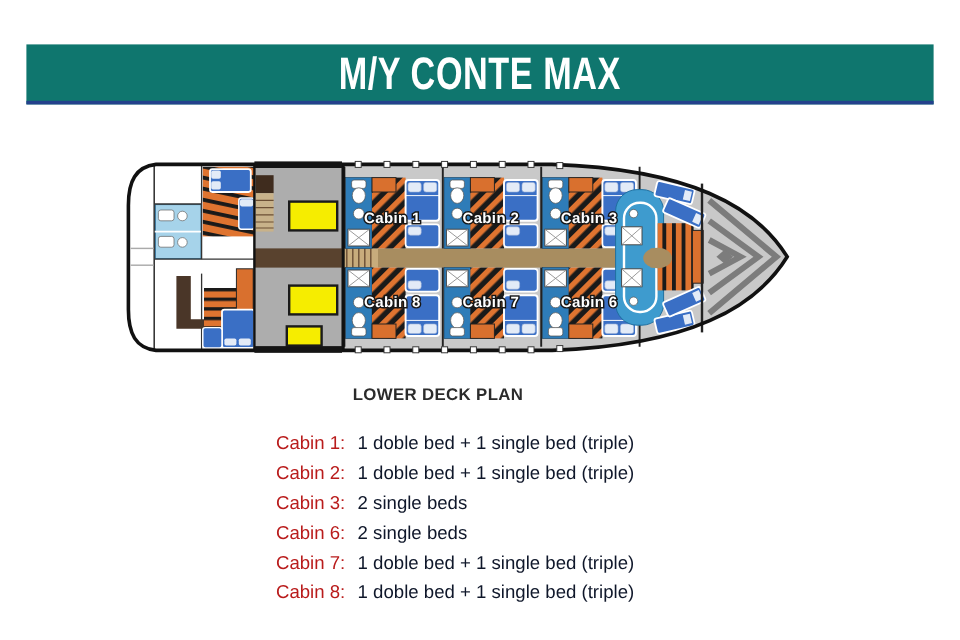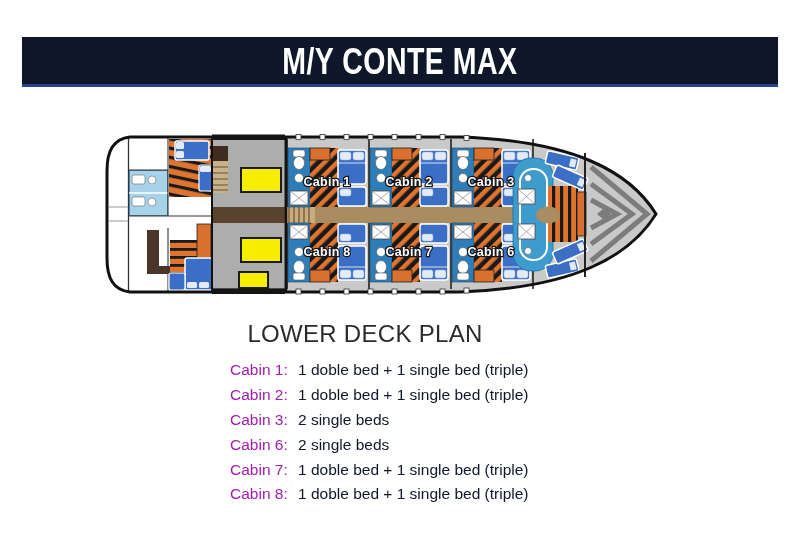--- a/index.html
+++ b/index.html
@@ -1,34 +1,34 @@
 <!DOCTYPE html>
 <html><head>
 <meta charset="utf-8">
 <style>
   html,body { margin:0; padding:0; background:#ffffff; }
   .page { position:relative; width:800px; height:533px; background:#ffffff;
           font-family:"Liberation Sans", sans-serif; overflow:hidden; }
 
   .banner { position:absolute; left:22px; top:37px; width:756px; height:47px;
-            background:#0f172a; border-bottom:3px solid #24418C;
+            background:#0f766e; border-bottom:3px solid #24418C;
             text-align:center; line-height:49px; }
   .banner-text { display:inline-block; color:#ffffff; font-weight:bold;
                  font-size:31px; letter-spacing:0.5px;
                  transform:scaleX(0.92) scaleY(1.22); transform-origin:center; }
 
   .boat-svg { position:absolute; left:0; top:0; }
 
   .deck-heading { position:absolute; left:0; top:320px; width:730px;
-                  text-align:center; font-size:24px; font-weight:normal;
+                  text-align:center; font-size:14px; font-weight:bold;
                   color:#2B2B2B; letter-spacing:0.3px; }
 
   .legend { position:absolute; left:230px; top:358px; }
   .legend-row { display:flex; height:24.8px; align-items:center; font-size:15.5px; }
-  .legend-label { width:68px; color:#a21caf; }
+  .legend-label { width:68px; color:#b91c1c; }
   .legend-desc { color:#0f172a; }
 
   .cabin-label { font-family:"Liberation Sans", sans-serif; font-size:12.5px;
                  font-weight:bold; fill:#ffffff; stroke:#161616; stroke-width:2.4px;
                  paint-order:stroke; text-anchor:middle; letter-spacing:0.3px; }
 </style>
 </head>
 <body>
 
 <div class="page">

